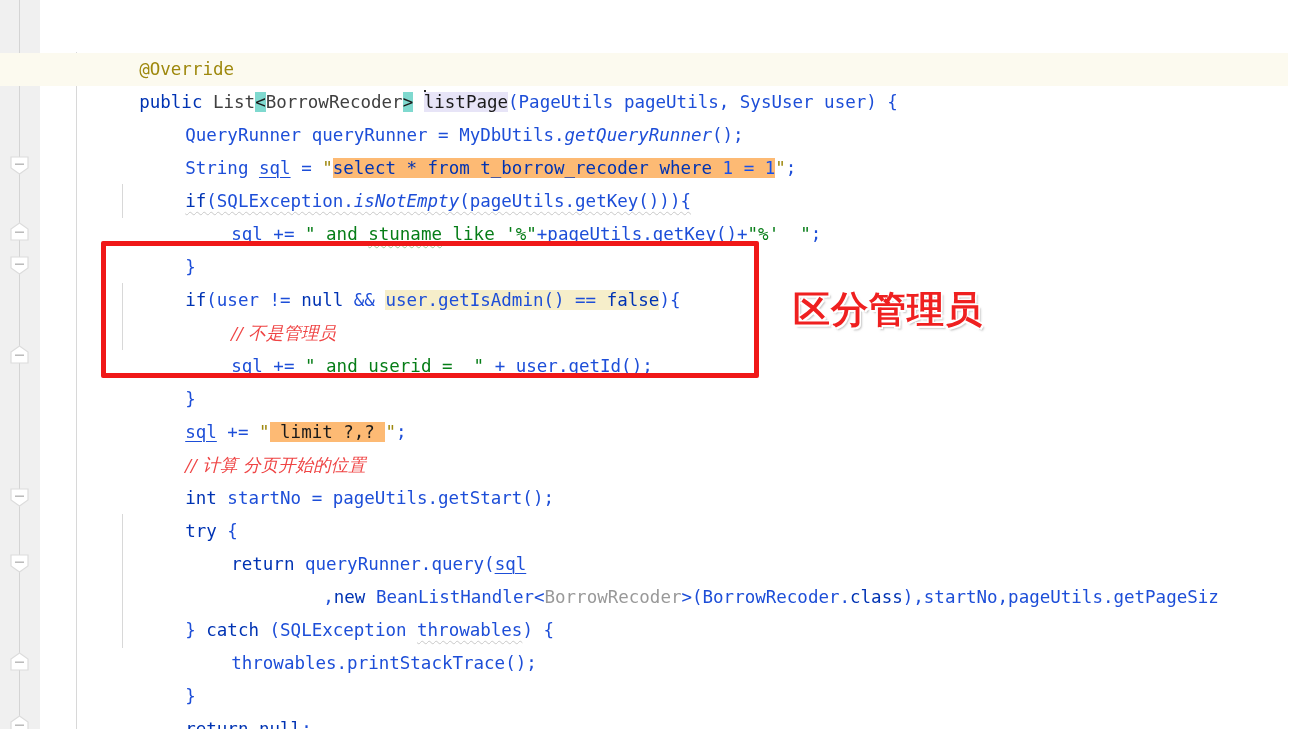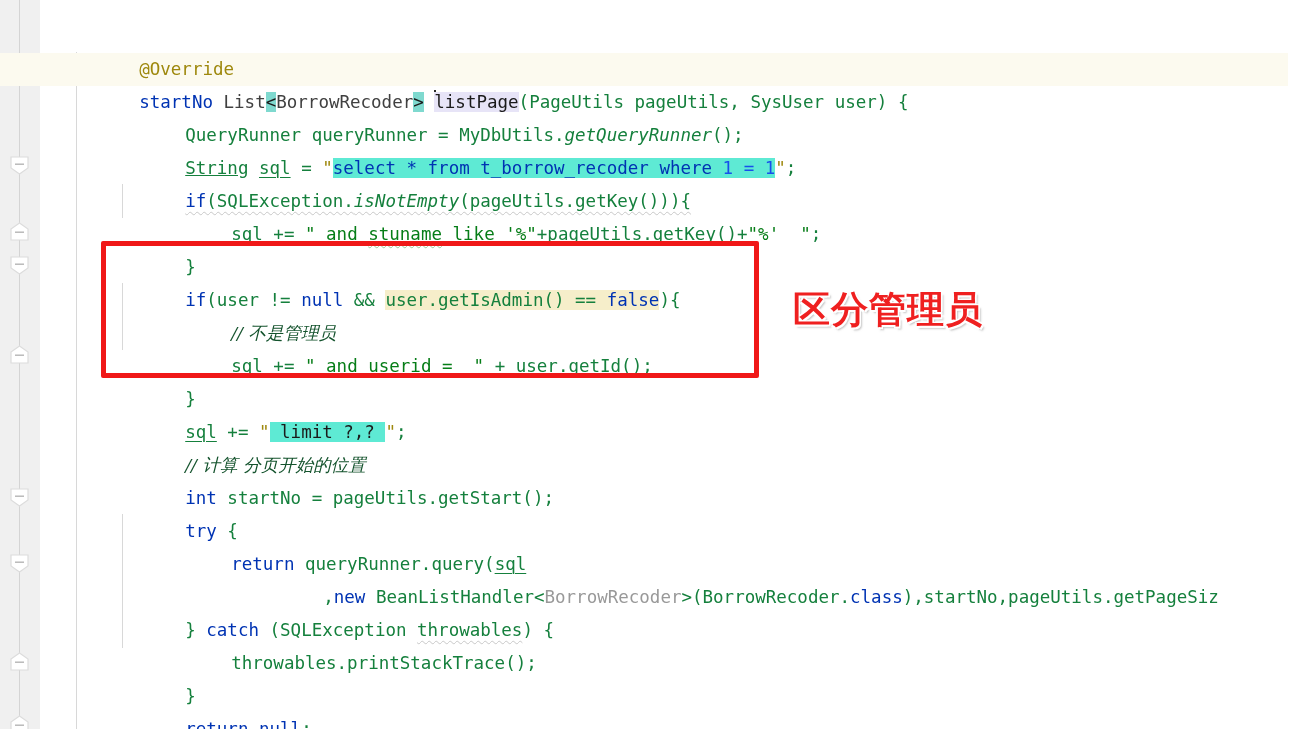--- a/index.html
+++ b/index.html
@@ -49,22 +49,22 @@
 
   
   .kw{color:#0033b3;}
   .ann{color:#9e880d;}
   .str{color:#067d17;}
   .num{color:#1750eb;}
   .cls{color:#404040;}
   .greyid{color:#999999;}
   .met{color:#1a1a1a;}
   .italic{font-style:italic;}
-  .cmt{color:#14532d;font-style:italic;font-family:"DejaVu Serif","Liberation Serif",serif;}
-  .plain{color:#15803d;}
+  .cmt{color:#ef4444;font-style:italic;font-family:"DejaVu Serif","Liberation Serif",serif;}
+  .plain{color:#1d4ed8;}
   .sqlkw{color:#0033b3;}
   .sqlid{color:#1a1a1a;}
   .sqlq{color:#9e880d;}
 
   
   .uline{text-decoration:underline;text-decoration-thickness:1px;text-underline-offset:3px;}
   .wavy{
     text-decoration:underline;
     text-decoration-style:wavy;
     text-decoration-color:#c8c8c8;
@@ -73,21 +73,21 @@
   }
   .wavygreen{
     text-decoration:underline;
     text-decoration-style:wavy;
     text-decoration-color:#9bc79b;
     text-decoration-thickness:1px;
     text-underline-offset:4px;
   }
 
   
-  .inj{background:#5eead4;}       
+  .inj{background:#fdba74;}       
   .sel{background:#f6eeca;}       
   .brace{background:#7fd9cf;}     
   .idhl{background:#e7e4f7;}      
 
   
   .caret{
     display:inline-block;width:0;border-left:2px solid #2b2b2b;height:22px;
     vertical-align:-4px;margin-right:-2px;
   }
 
@@ -186,31 +186,31 @@
     <div class="guide" style="left:82px;top:514px;height:100px;"></div>
     <div class="guide" style="left:82px;top:614px;height:34px;"></div>
 
     
     <div class="ln" style="top: 20px; position: absolute; left: 0px; width: 1250px;">
       <span class="ann">@Override</span>
     </div>
 
     
     <div class="ln caretline" style="top: 53px; position: absolute; left: 0px; width: 1250px;">
-      <span class="kw">startNo</span><span class="plain"> </span><span class="cls">List</span><span class="brace">&lt;</span><span class="cls">BorrowRecoder</span><span class="brace">&gt;</span><span class="plain"> </span><span class="caret"></span><span class="idhl met">listPage</span><span class="plain">(PageUtils pageUtils, SysUser user) {</span>
+      <span class="kw">public</span><span class="plain"> </span><span class="cls">List</span><span class="brace">&lt;</span><span class="cls">BorrowRecoder</span><span class="brace">&gt;</span><span class="plain"> </span><span class="caret"></span><span class="idhl met">listPage</span><span class="plain">(PageUtils pageUtils, SysUser user) {</span>
     </div>
 
     
     <div class="ln" style="top: 86px; position: absolute; left: 0px; width: 1250px;">
       <span class="plain" style="padding-left:46px;">QueryRunner queryRunner = MyDbUtils.</span><span class="italic plain">getQueryRunner</span><span class="plain">();</span>
     </div>
 
     
     <div class="ln" style="top: 119px; position: absolute; left: 0px; width: 1250px;">
-      <span class="plain" style="padding-left:46px;text-decoration:underline;">String</span><span class="plain"> </span><span class="uline plain">sql</span><span class="plain"> = </span><span class="sqlq">"</span><span class="inj"><span class="sqlkw">select * from t_borrow_recoder </span><span class="sqlkw">where</span><span class="num"> 1 = 1</span></span><span class="sqlq">"</span><span class="plain">;</span>
+      <span class="plain" style="padding-left:46px;">String</span><span class="plain"> </span><span class="uline plain">sql</span><span class="plain"> = </span><span class="sqlq">"</span><span class="inj"><span class="sqlkw">select * from t_borrow_recoder </span><span class="sqlkw">where</span><span class="num"> 1 = 1</span></span><span class="sqlq">"</span><span class="plain">;</span>
     </div>
 
     
     <div class="ln" style="top: 152px; position: absolute; left: 0px; width: 1250px;">
       <span class="kw wavy" style="padding-left:46px;">if</span><span class="plain wavy">(SQLException.</span><span class="italic plain wavy">isNotEmpty</span><span class="plain wavy">(pageUtils.getKey())){</span>
     </div>
 
     
     <div class="ln" style="top: 185px; position: absolute; left: 0px; width: 1250px;">
       <span class="uline plain" style="padding-left:92px;">sql</span><span class="plain"> += </span><span class="str">"</span><span class="str"> and </span><span class="str wavygreen">stuname</span><span class="str"> like '%</span><span class="str">"</span><span class="plain">+pageUtils.getKey()+</span><span class="str">"</span><span class="str">%'  </span><span class="str">"</span><span class="plain">;</span>

